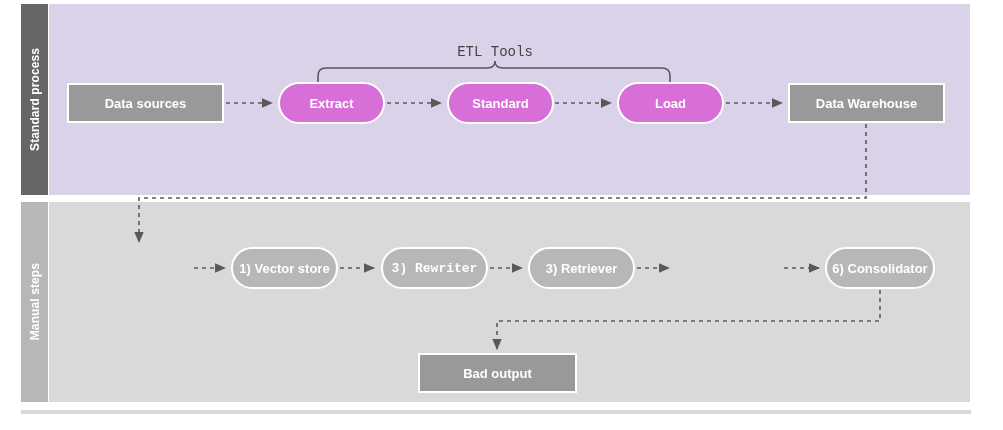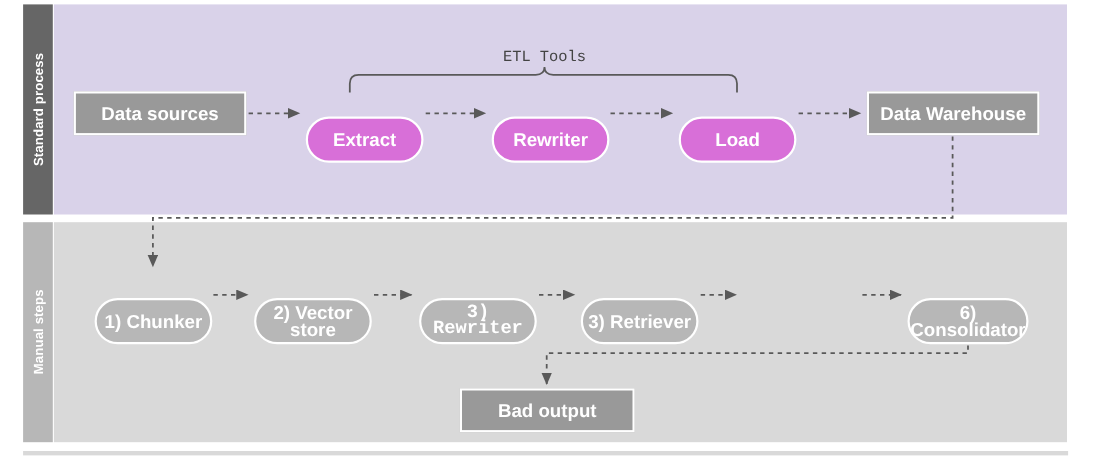--- a/index.html
+++ b/index.html
@@ -65,32 +65,31 @@
 
   
   .node {
     position: absolute;
     display: flex;
     align-items: center;
     justify-content: center;
     text-align: center;
     color: #ffffff;
     font-weight: bold;
-    font-size: 17px;
+    font-size: 13px;
     line-height: 15px;
     box-sizing: border-box;
     border: 2px solid #ffffff;
   }
   .node.rect {
     background: #999999;
     border-radius: 0;
   }
   .pill {
     border-radius: 22px;
-    margin-top: 24px;
   }
   .purple { background: #d86fd8; }
   .grayfill { background: #b7b7b7; }
   .yellowfill { background: #ffd966; }
 
   
   #connectors {
     position: absolute;
     left: 0; top: 0;
     width: 1003px; height: 430px;
@@ -153,37 +152,34 @@
 
   <div class="node rect" style="left:67px; top:83px; width:157px; height:40px;">
     <span>Data sources</span>
   </div>
 
   <div class="node pill purple" style="left:278px; top:82px; width:107px; height:42px;">
     <span>Extract</span>
   </div>
 
   <div class="node pill purple" style="left:447px; top:82px; width:107px; height:42px;">
-    <span>Rewriter</span>
+    <span>Standard</span>
   </div>
 
   <div class="node rect" style="left:788px; top:83px; width:157px; height:40px;">
     <span>Data Warehouse</span>
   </div>
 
   <div class="node pill purple" style="left:617px; top:82px; width:107px; height:42px;">
     <span>Load</span>
   </div>
 
-  <div class="node pill grayfill" style="left:86px; top:247px; width:107px; height:42px;">
-    <span>1) Chunker</span>
-  </div>
 
   <div class="node pill grayfill" style="left:231px; top:247px; width:107px; height:42px;">
-    <span>2) Vector store</span>
+    <span>1) Vector store</span>
   </div>
 
   <div class="node pill grayfill" style="left:381px; top:247px; width:107px; height:42px;font-family:Liberation Mono, monospace;">
     <span>3) Rewriter</span>
   </div>
 
   <div class="node pill grayfill" style="left:528px; top:247px; width:107px; height:42px;">
     <span>3) Retriever</span>
   </div>
 

